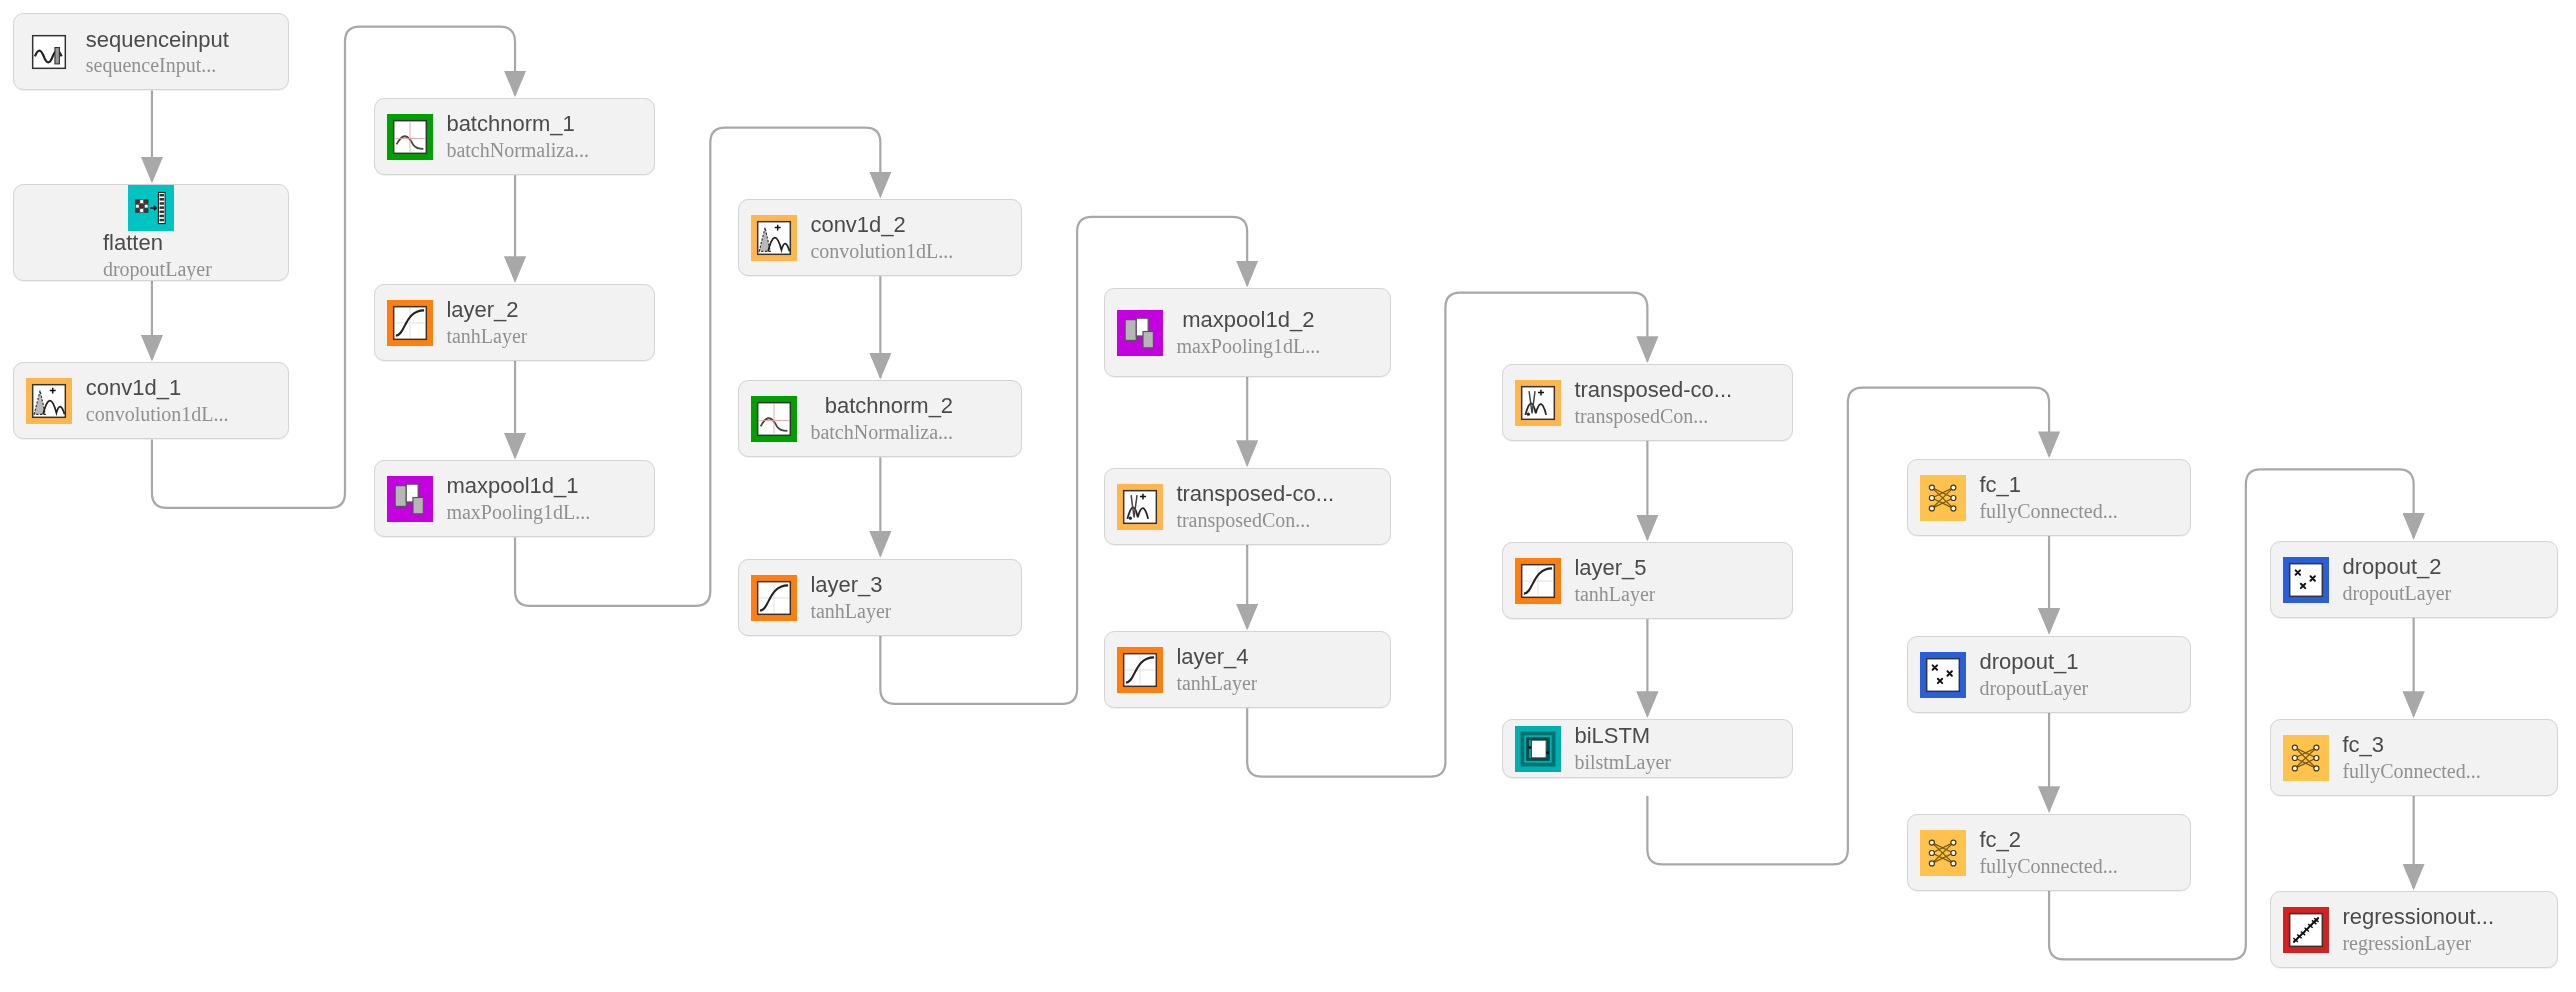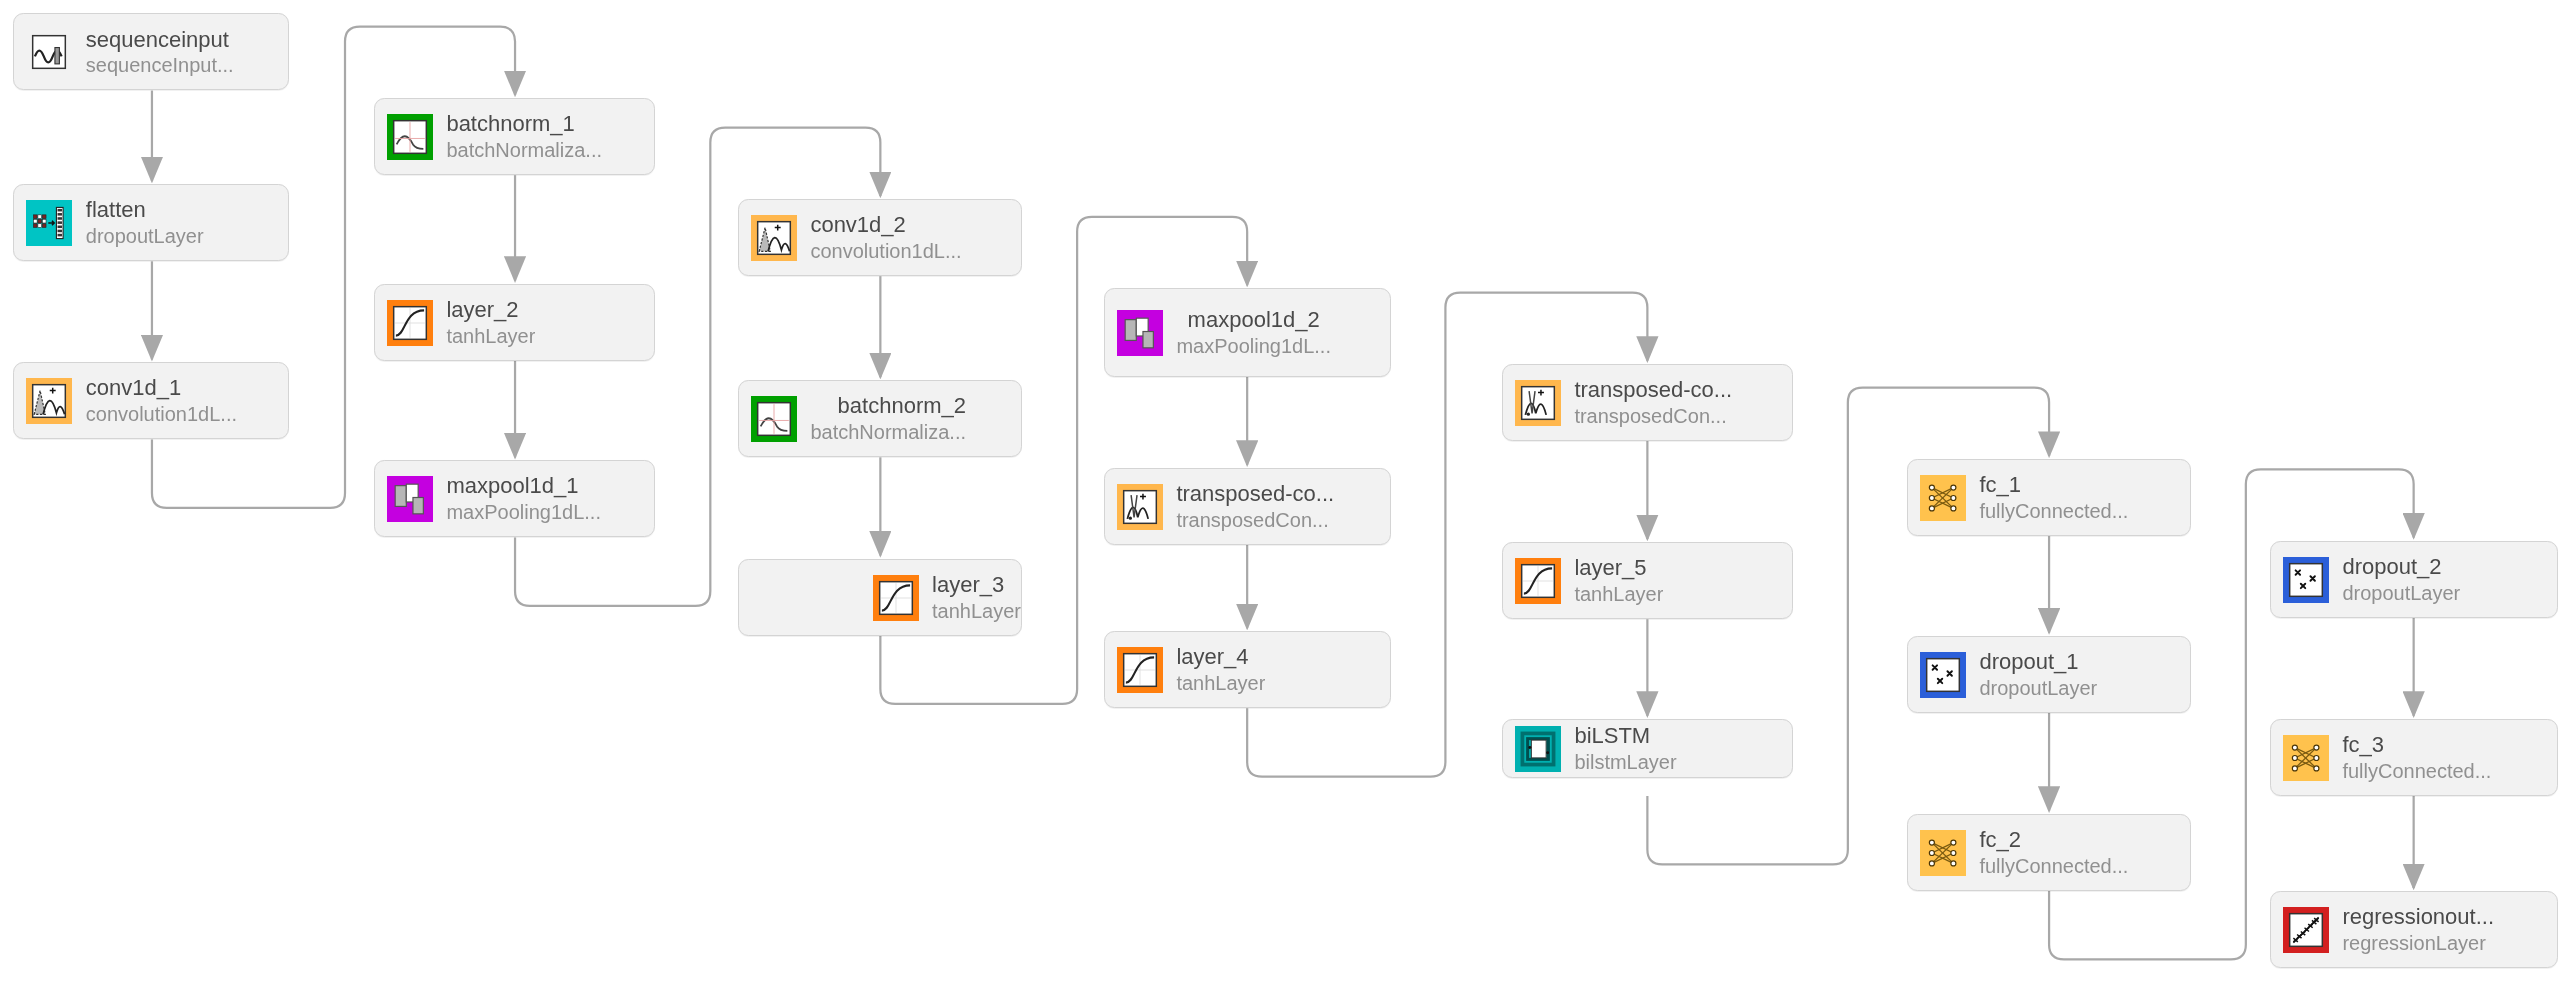--- a/index.html
+++ b/index.html
@@ -61,20 +61,21 @@
   }
   .node-title {
     font-size: 22px;
     color: #4a4a4a;
     white-space: nowrap;
   }
   .node-sub {
     font-size: 20px;
     color: #909090;
     white-space: nowrap;
+    font-family: Liberation Serif, serif;
   }
 </style>
 </head>
 <body>
 
 <div id="canvas">
   <svg id="edge-layer" viewBox="0 0 3468 1336" width="2576" height="992">
     <defs>
       <marker id="arrowhead" viewBox="0 0 12 10" refX="11" refY="5" markerWidth="12" markerHeight="10" orient="auto-start-reverse">
         <path d="M0,0 L12,5 L0,10 z" fill="#a8a8a8"></path>
@@ -110,21 +111,21 @@
             <rect x="9" y="9" width="44" height="44" fill="#ffffff" stroke="#333" stroke-width="2"></rect>
             <path d="M12 37 q6 -16 12 0 q6 16 12 0 q6 -16 12 0" fill="none" stroke="#222" stroke-width="3"></path>
             <rect x="39" y="25" width="6" height="22" fill="#999" stroke="#333" stroke-width="1.5"></rect>
           </svg>
         </div>
         <div class="node-text">
           <div class="node-title">sequenceinput</div>
           <div class="node-sub">sequenceInput...</div>
         </div>
       </div>
-      <div class="node" style="left: 13.4px; top: 184px; width: 276px; height: 77px;">
+      <div class="node" style="left: 13.4px; top: 184px; width: 276px; height: 97px; flex-direction: column;">
         <div class="node-icon">
           <svg width="46" height="46" viewBox="0 0 62 62">
             <rect x="0" y="0" width="62" height="62" fill="#00c4c4"></rect>
             <g>
               <rect x="10" y="20" width="5" height="5" fill="#7a2020" stroke="#222" stroke-width="0.8"></rect>
               <rect x="16" y="20" width="5" height="5" fill="#fff" stroke="#222" stroke-width="0.8"></rect>
               <rect x="22" y="20" width="5" height="5" fill="#7a2020" stroke="#222" stroke-width="0.8"></rect>
               <rect x="10" y="26" width="5" height="5" fill="#fff" stroke="#222" stroke-width="0.8"></rect>
               <rect x="16" y="26" width="5" height="5" fill="#7a2020" stroke="#222" stroke-width="0.8"></rect>
               <rect x="22" y="26" width="5" height="5" fill="#fff" stroke="#222" stroke-width="0.8"></rect>
@@ -229,21 +230,21 @@
             <rect x="9" y="9" width="44" height="44" fill="#ffffff" stroke="#333" stroke-width="2"></rect>
             <path d="M13 41 q11 -22 22 0 q4 6 14 6" fill="none" stroke="#444" stroke-width="2.4"></path>
             <path d="M31 11 L31 51 M11 33 L51 33" stroke="#e6a0a0" stroke-width="1.2"></path>
           </svg>
         </div>
         <div class="node-text">
           <div class="node-title">batchnorm_2</div>
           <div class="node-sub">batchNormaliza...</div>
         </div>
       </div>
-      <div class="node" style="left: 738px; top: 559px; width: 284px; height: 77px; justify-content: flex-end;">
+      <div class="node" style="left: 738px; top: 559px; width: 284px; height: 77px;">
         <div class="node-icon">
           <svg width="46" height="46" viewBox="0 0 62 62">
             <rect x="0" y="0" width="62" height="62" fill="#ff7f0e"></rect>
             <rect x="9" y="9" width="44" height="44" fill="#ffffff" stroke="#333" stroke-width="2"></rect>
             <path d="M31 11 L31 51 M11 31 L51 31" stroke="#ddd" stroke-width="1.2"></path>
             <path d="M12 48 C25 48 23 14 50 14" fill="none" stroke="#222" stroke-width="2.8"></path>
           </svg>
         </div>
         <div class="node-text">
           <div class="node-title">layer_3</div>

